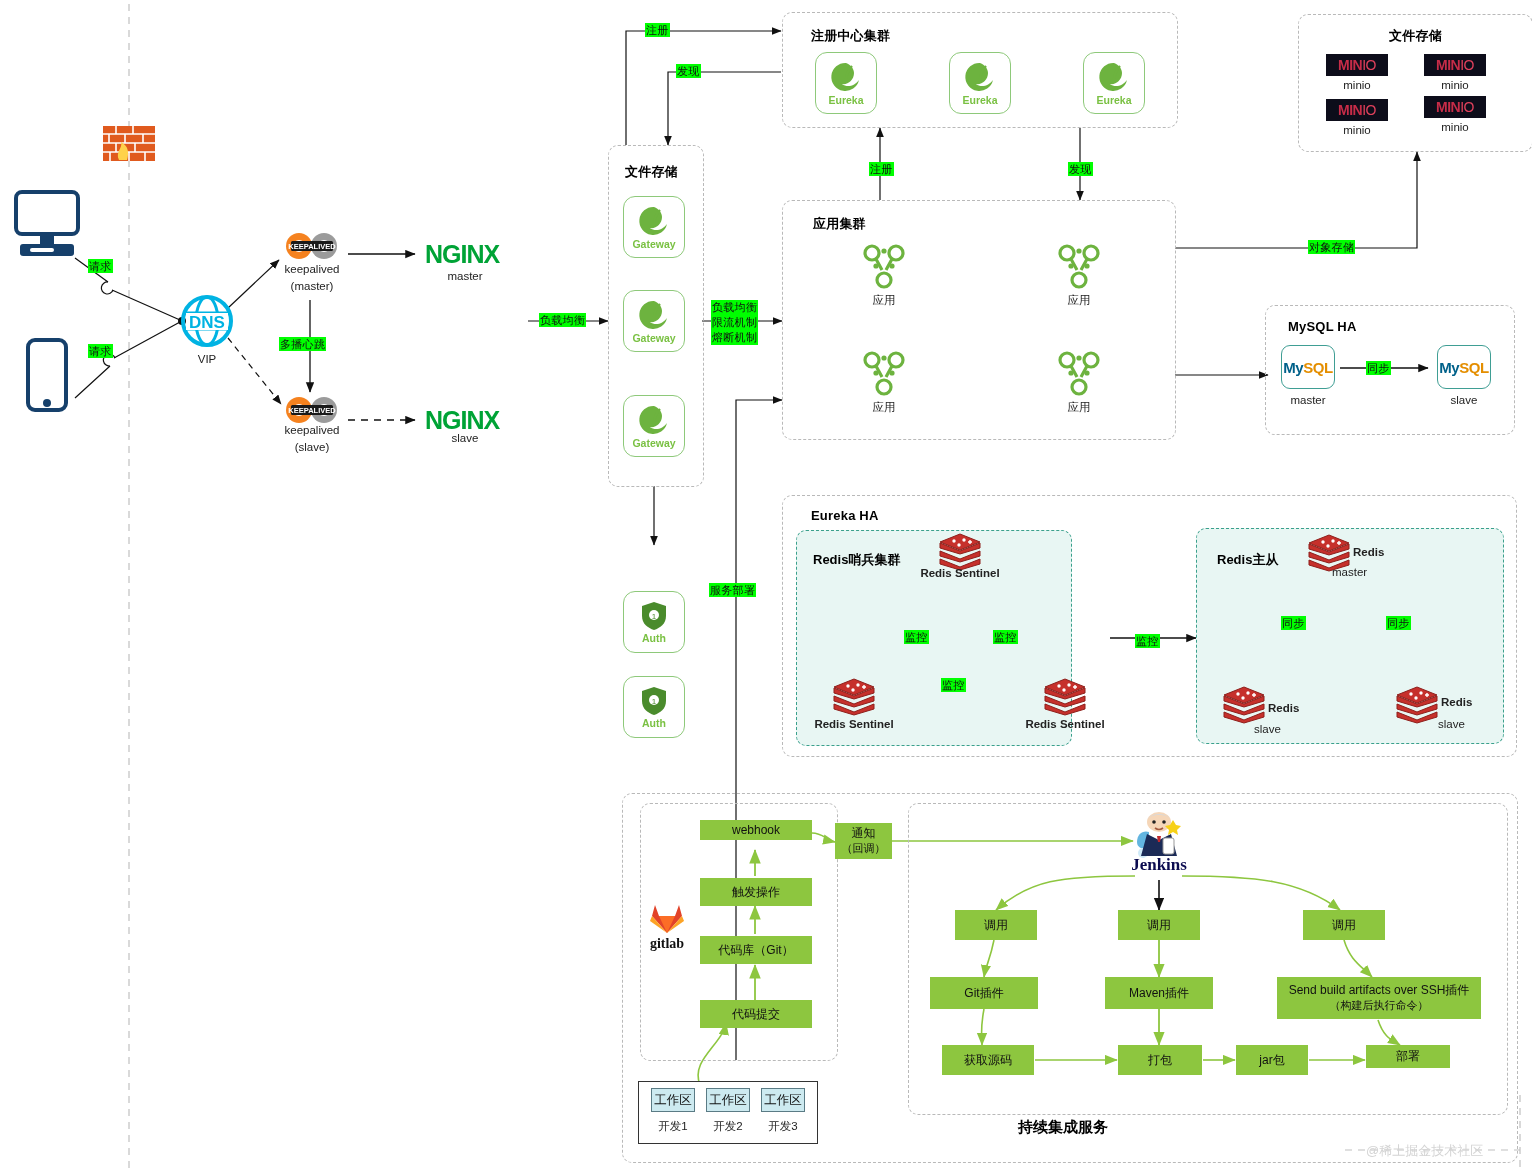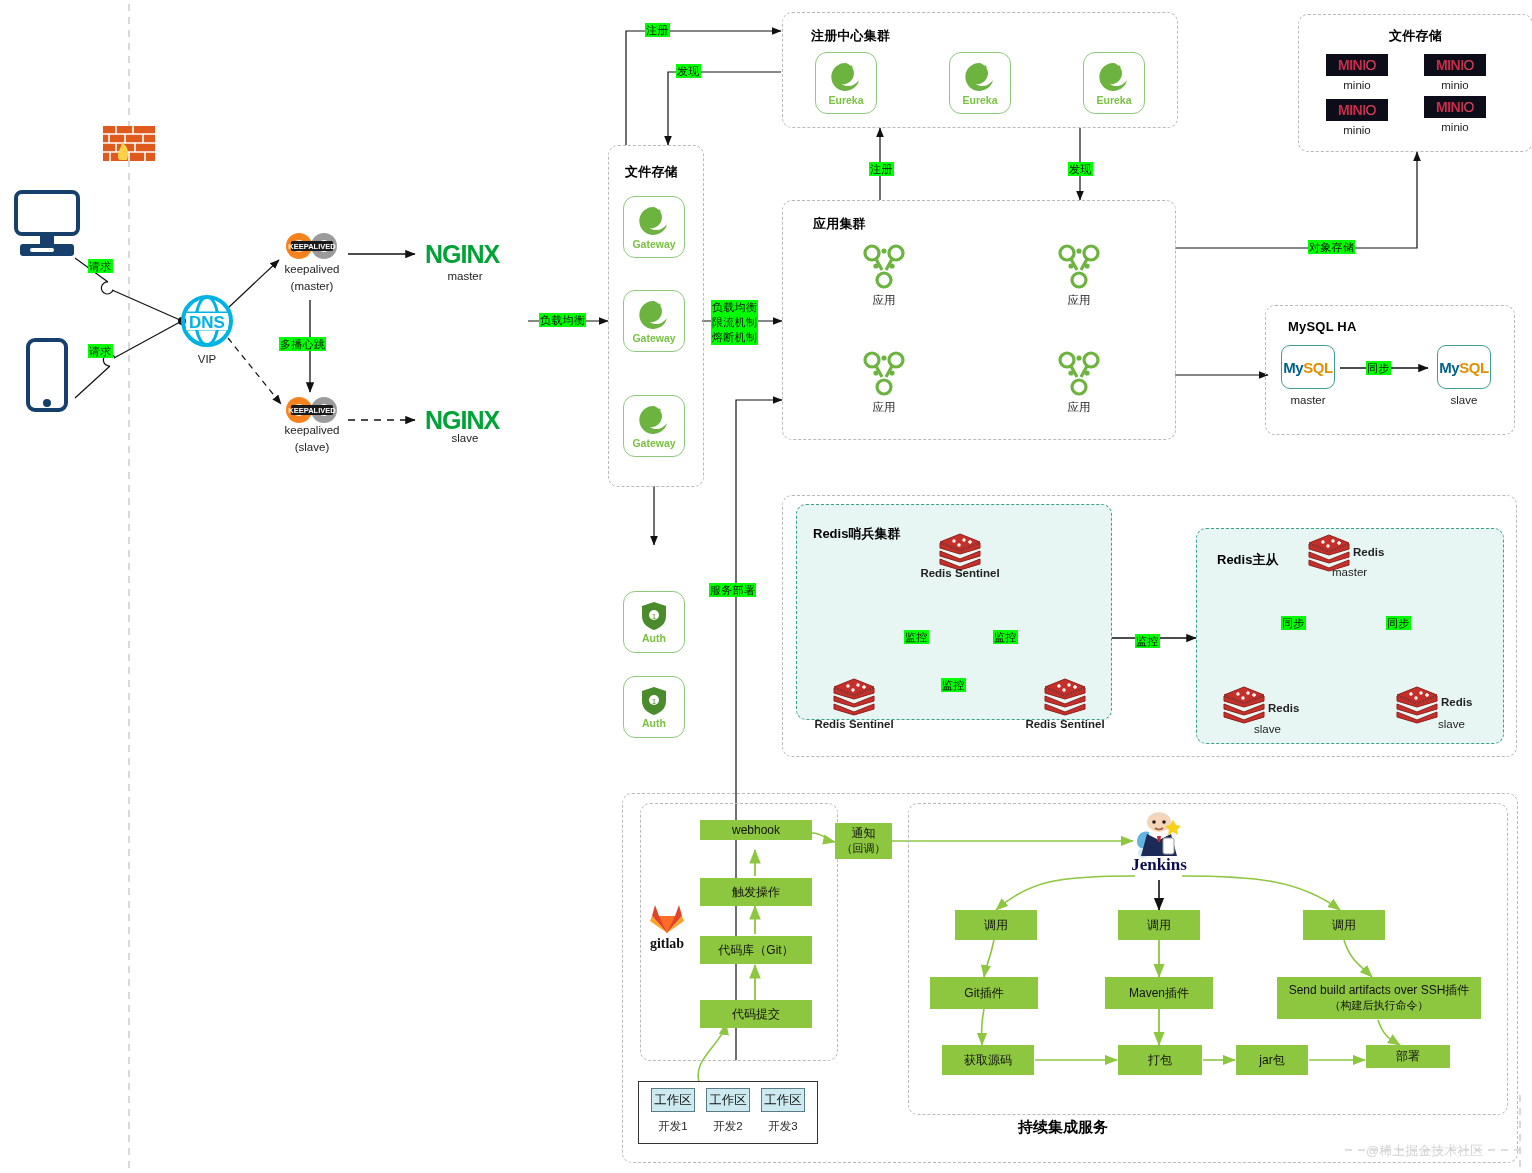--- a/index.html
+++ b/index.html
@@ -415,21 +415,21 @@
     <span class="my">My</span>
       <span class="sql">SQL</span>
   </div>
   <div class="capt" style="left:1434px;top:394px;width:60px;">slave</div>
   <div class="glabel" style="left:1366px;top:361px;">同步</div>
 
   <div class="dashbox" style="left:782px;top:495px;width:735px;height:262px;">
     <div class="boxtitle" style="left:28px;top:12px;">Eureka HA</div>
   </div>
 
-  <div class="tealbox" style="left:796px;top:504px;width:316px;height:216px;padding-left:24px;">
+  <div class="tealbox" style="left:796px;top:530px;width:276px;height:216px;padding-left:24px;">
     <div class="boxtitle" style="left:16px;top:20px;">Redis哨兵集群</div>
   </div>
   <svg class="node" style="left:938px;top:533px;" width="44" height="38" viewBox="0 0 44 38">
     <g fill="#c6302b" stroke="#8e1f1b" stroke-width="1">
         <path d="M2 26 L22 34 L42 26 L42 31 L22 37 L2 31 Z"></path>
         <path d="M2 18 L22 26 L42 18 L42 23 L22 29 L2 23 Z"></path>
         <path d="M2 10 L22 18 L42 10 L42 15 L22 21 L2 15 Z"></path>
         <path d="M2 9 L22 1 L42 9 L22 17 Z"></path>
       </g>
     <g fill="#fff">

